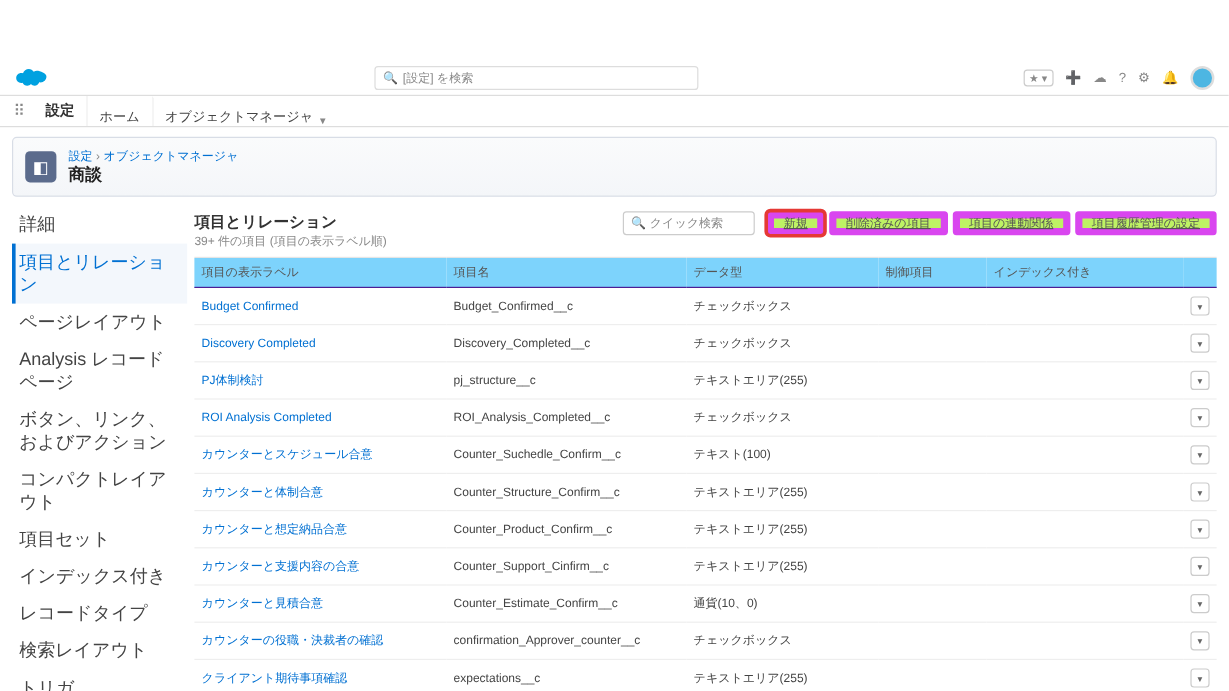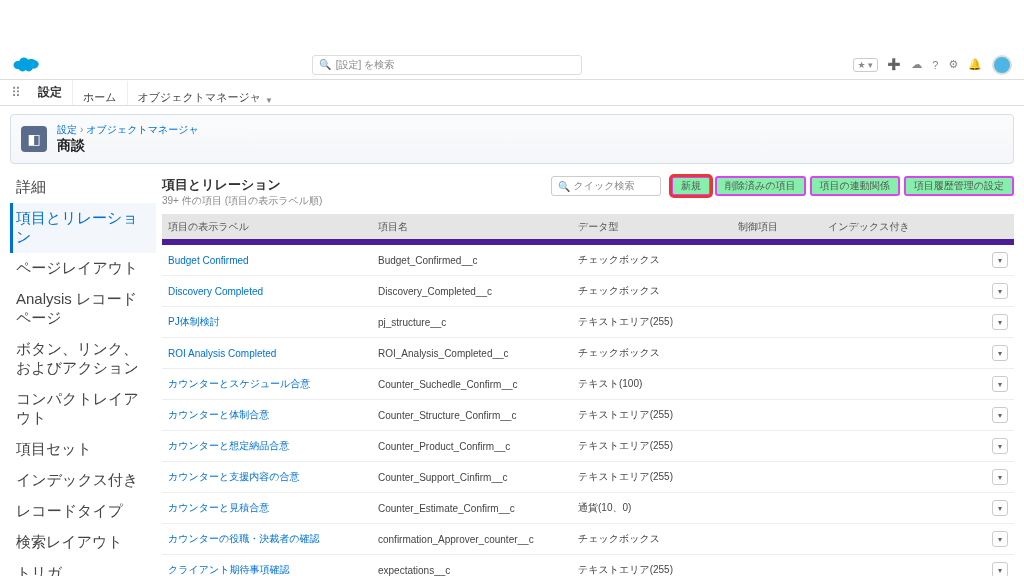--- a/index.html
+++ b/index.html
@@ -40,25 +40,25 @@
   .sidebar-item { padding: 6px 6px; font-size: 15px; color: #444; cursor: pointer; }
   .sidebar-item.active { border-left: 3px solid #0070d2; background: #f3f7fc; color: #0070d2; padding-left: 3px; }
 
   .main { flex: 1; padding-left: 6px; overflow: hidden; display: flex; flex-direction: column; }
 
   .section-head { display: flex; align-items: flex-start; padding: 4px 0 6px; }
   .section-title { font-size: 13px; font-weight: bold; }
   .section-sub { font-size: 10px; color: #888; }
   .section-actions { margin-left: auto; display: flex; align-items: center; gap: 0; }
   .quick-search { border: 1px solid #ccc; border-radius: 3px; height: 20px; display: flex; align-items: center; padding: 0 6px; color: #888; font-size: 10px; width: 110px; margin-right: 6px; }
-  .act-btn { border: 2px solid #d946ef; background: #86efac; height: 20px; padding: 0 8px; font-size: 10px; color: #555; display: flex; align-items: center; border-radius: 3px; margin-left: 4px; }
+  .act-btn { border: 6px solid #d946ef; background: #bef264; height: 20px; padding: 0 8px; font-size: 10px; color: #555; display: flex; align-items: center; border-radius: 3px; margin-left: 4px; text-decoration: underline; }
   .act-btn.highlight { outline: 3px solid #e53935; outline-offset: -1px; }
 
   .tbl { width: 100%; border-collapse: collapse; font-size: 10px; }
-  .tbl th { text-align: left; font-weight: normal; color: #555; padding: 5px 6px; border-bottom: 6px solid #4c1d95; border-top: 1px solid #e5e5e5; background: #e5e5e5; }
+  .tbl th { text-align: left; font-weight: normal; color: #555; padding: 5px 6px; border-bottom: 1px solid #4c1d95; border-top: 1px solid #e5e5e5; background: #7dd3fc; }
   .tbl td { padding: 7px 6px; border-bottom: 1px solid #eee; color: #444; vertical-align: middle; }
   .tbl td.link { color: #0070d2; }
   .row-caret { width: 18px; text-align: center; }
   .row-caret div { border: 1px solid #ccc; border-radius: 3px; width: 16px; height: 16px; display: flex; align-items: center; justify-content: center; font-size: 8px; color: #666; }
 
   .col-label { width: 210px; }
   .col-api { width: 200px; }
   .col-type { width: 160px; }
   .col-ctrl { width: 90px; }
   .col-idx { width: auto; }

